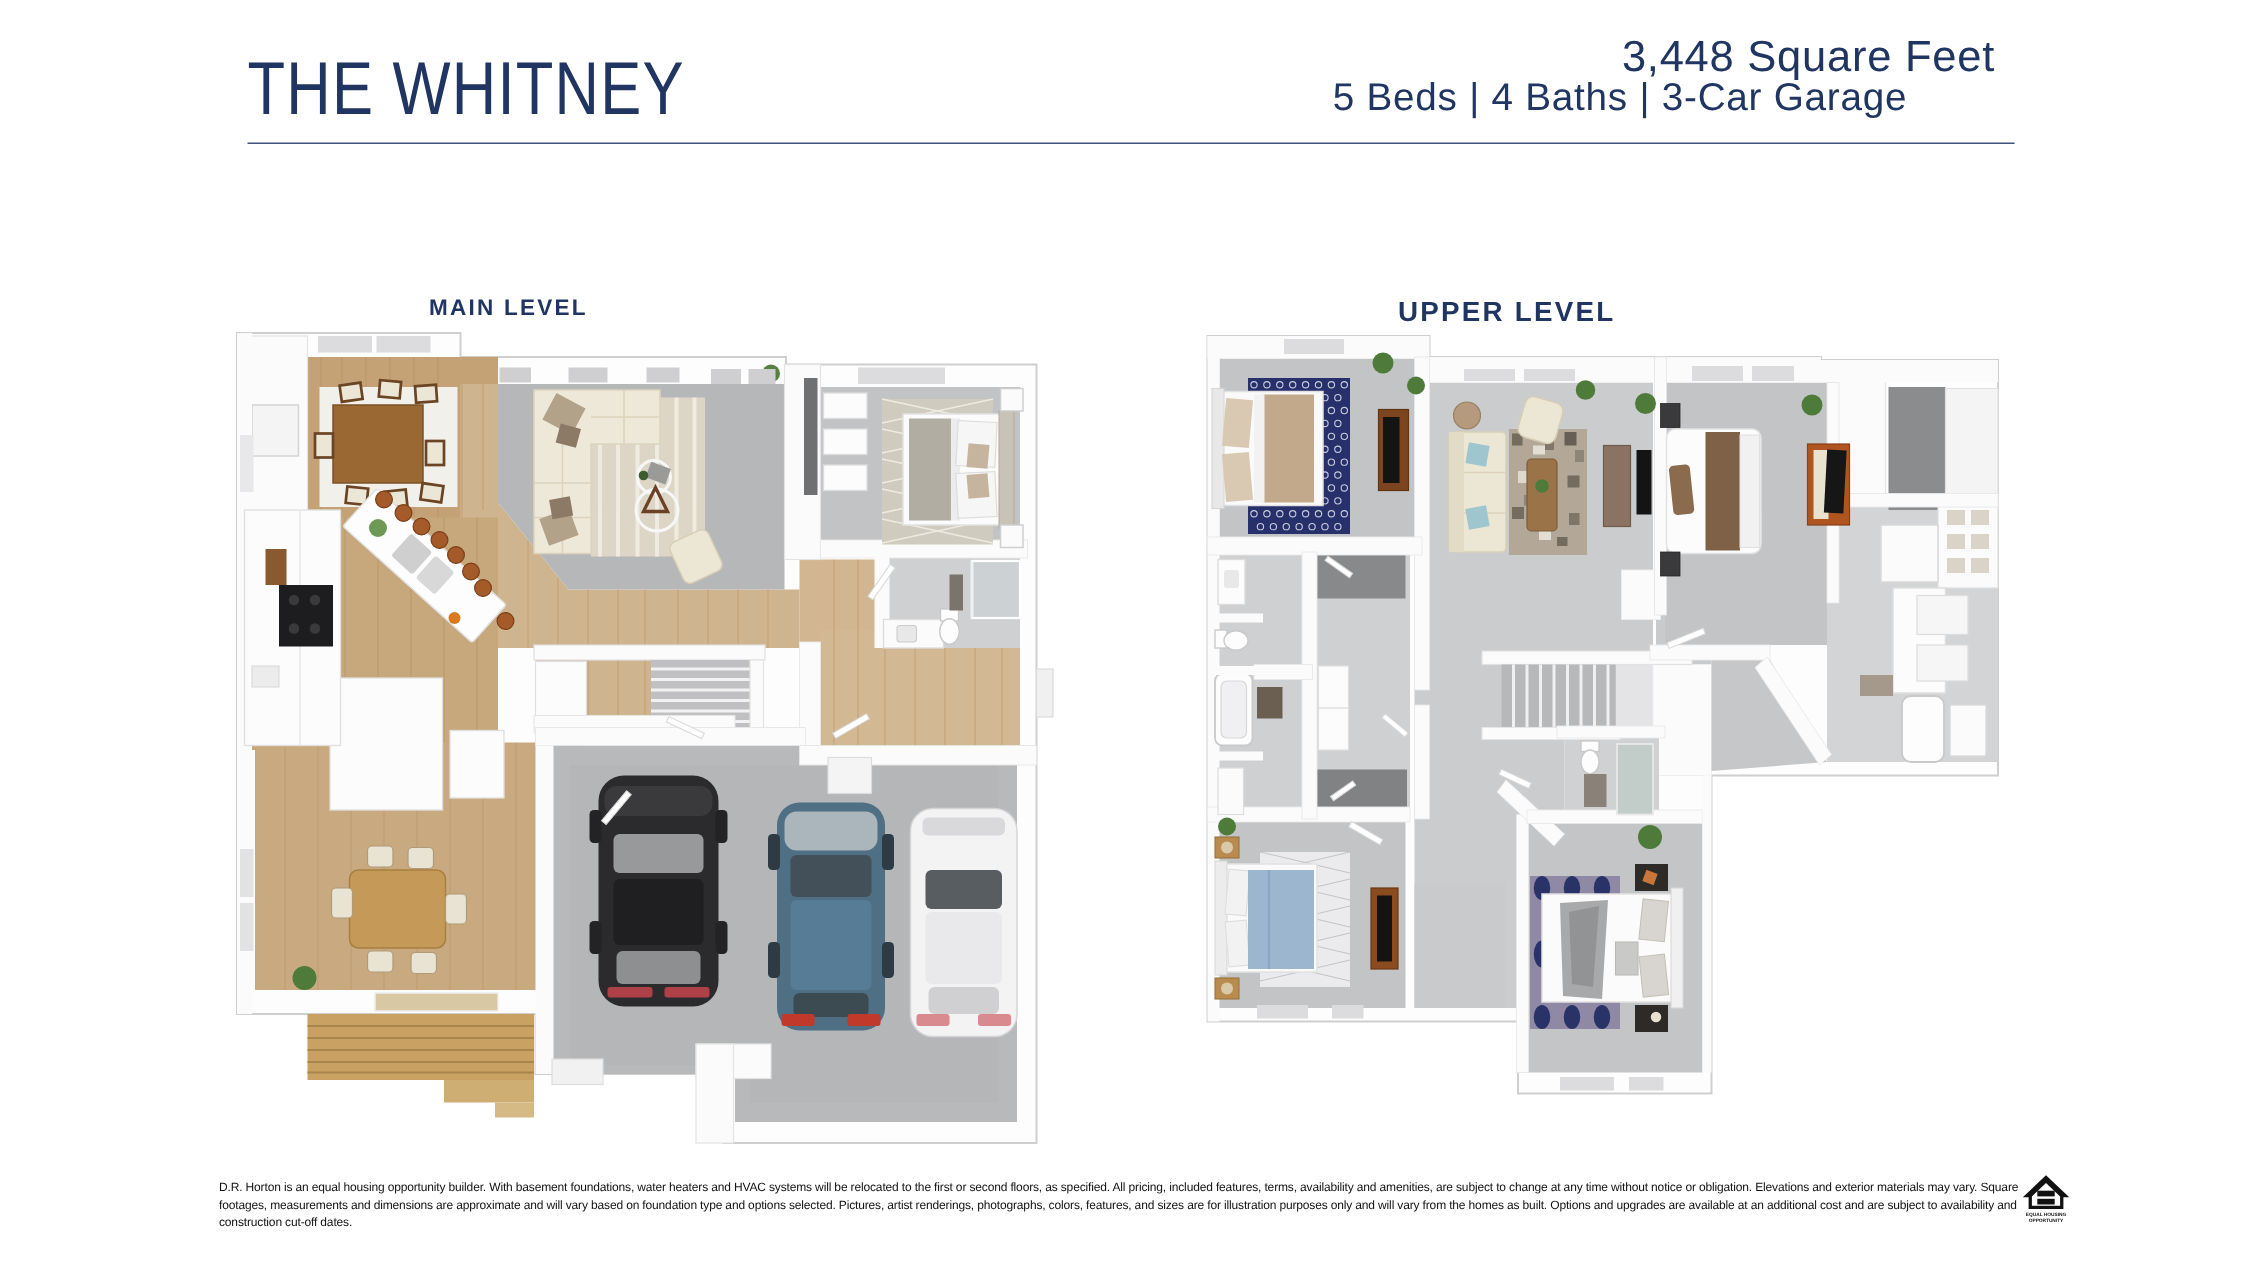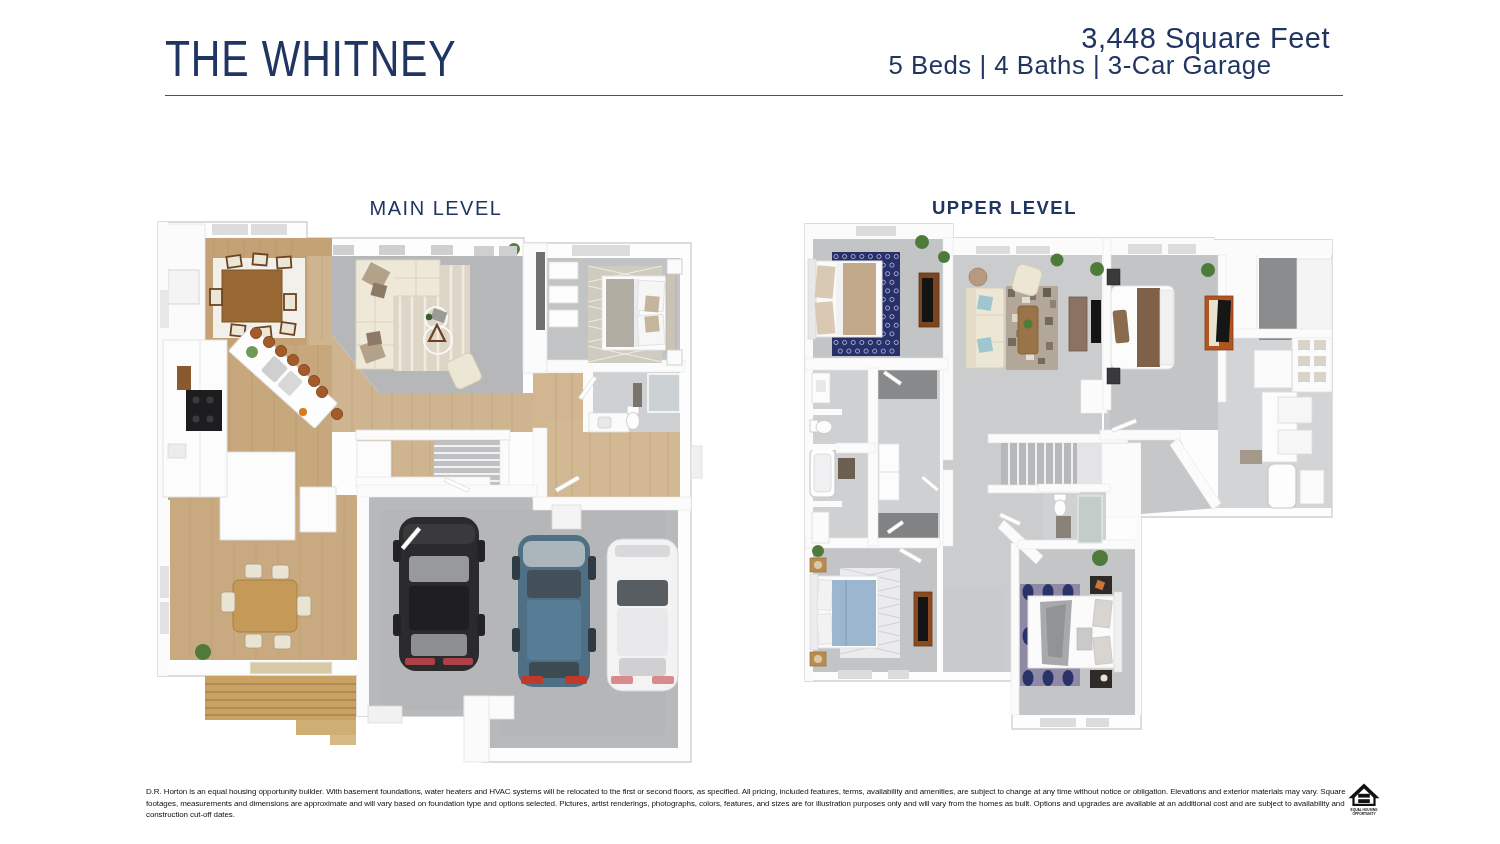--- a/index.html
+++ b/index.html
@@ -12,21 +12,21 @@
 <body>
 
 <div class="abs navy" style="left:165px;top:30px;font-size:50px;font-weight:400;letter-spacing:1px;transform:scaleX(0.82);transform-origin:left top;">THE WHITNEY</div>
 
 <div class="abs navy" style="left:830px;top:22px;width:500px;text-align:right;font-size:29px;letter-spacing:0.5px;white-space:nowrap;">3,448 Square Feet</div>
 
 <div class="abs navy" style="left:830px;top:51px;width:500px;text-align:center;font-size:25.8px;letter-spacing:0.5px;white-space:nowrap;">5 Beds | 4 Baths | 3-Car Garage</div>
 
 <div class="abs" style="left:165px;top:95px;width:1178px;height:1px;background:#40517e;"></div>
 
-<div class="abs navy" style="left:286px;top:197px;width:300px;text-align:center;font-size:20px;font-weight:400;letter-spacing:1.5px;">MAIN LEVEL</div>
+<div class="abs navy" style="left:286px;top:197px;width:300px;text-align:left;font-size:15px;font-weight:700;letter-spacing:1.5px;">MAIN LEVEL</div>
 
 <div class="abs navy" style="left:932px;top:197px;width:300px;text-align:left;font-size:18.5px;font-weight:700;letter-spacing:1.5px;">UPPER LEVEL</div>
 
 <svg class="abs" style="left:140px;top:210px;" width="575" height="580" viewBox="140 210 575 580" xmlns="http://www.w3.org/2000/svg">
 <g id="mainplan">
 
 <path d="M158,222 L307,222 L307,238 L524,238 L524,243 L691,243 L691,762 L482,762 L482,716 L357,716 L357,676 L158,676 Z" fill="#fdfdfd" stroke="#cfcfcf" stroke-width="1.3"></path>
 
 <rect x="204" y="238" width="128" height="110" fill="#c5a176"></rect>
 

